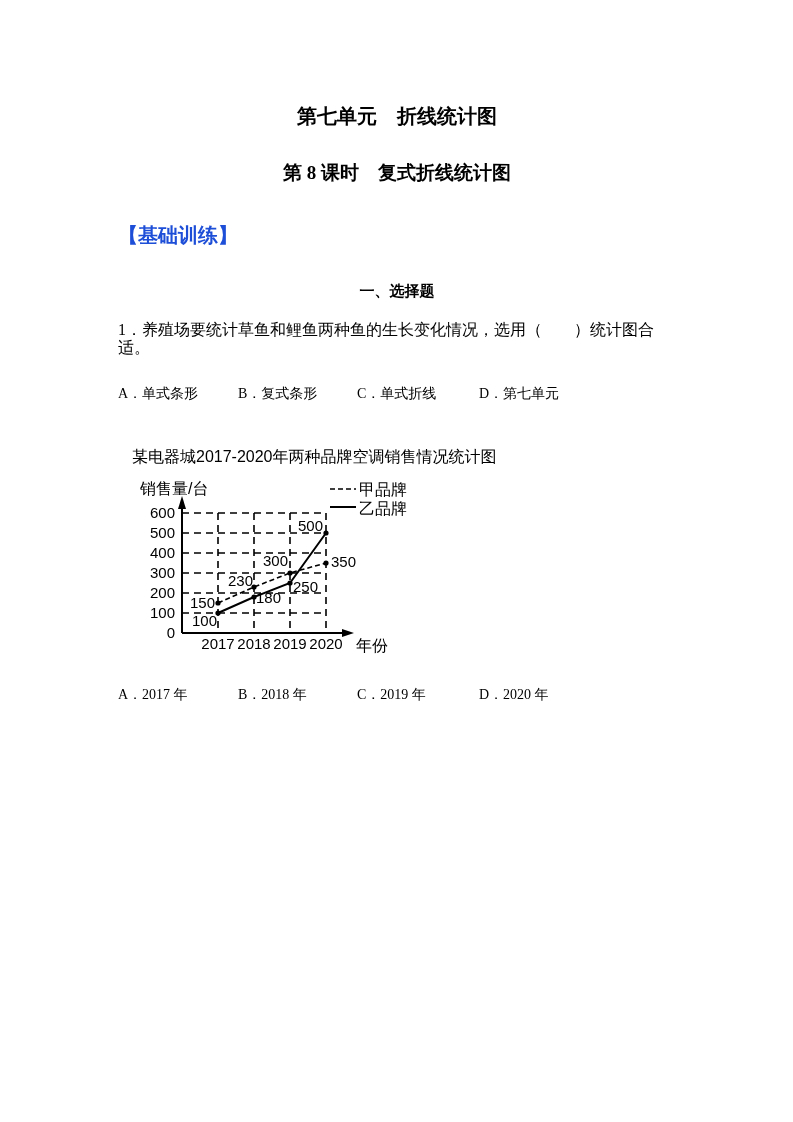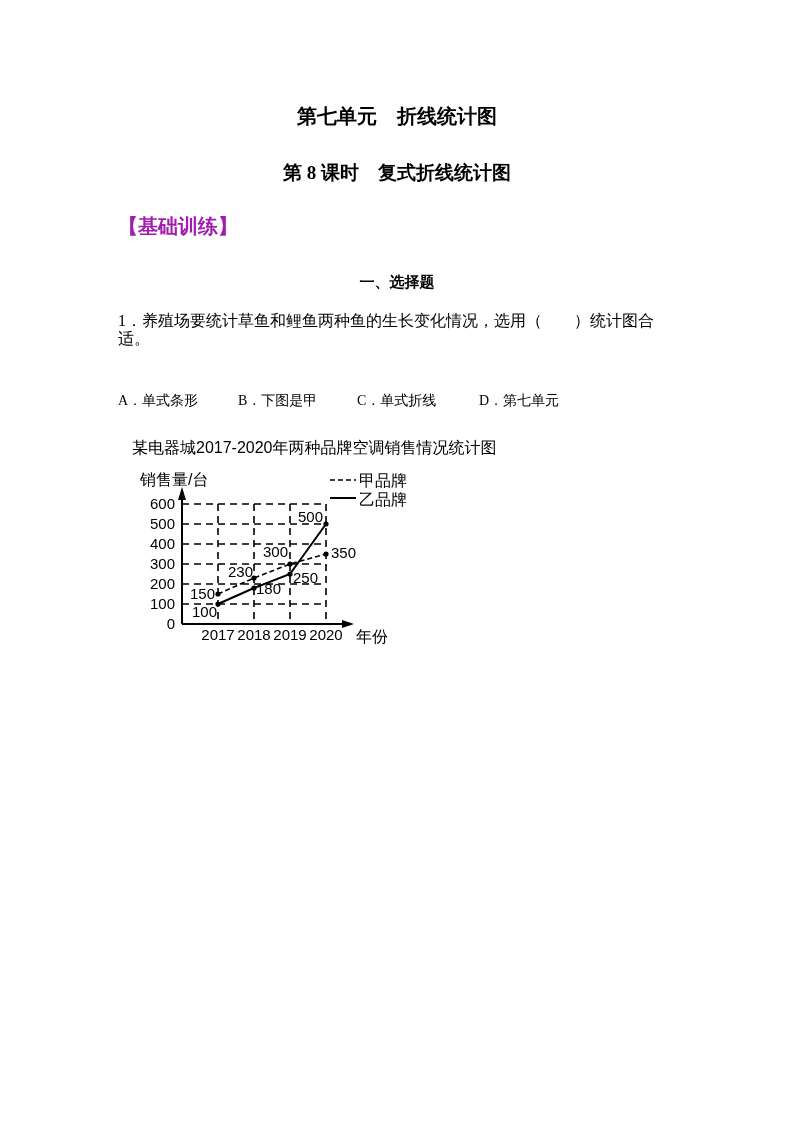--- a/index.html
+++ b/index.html
@@ -16,43 +16,43 @@
   }
   .doc-title{
     font-size:20px;font-weight:bold;text-align:center;
     margin:0;line-height:24px;
   }
   .doc-subtitle{
     font-size:19px;font-weight:bold;text-align:center;
     margin:33px 0 0 0;line-height:23px;
   }
   .red-heading{
-    color:#a21caf;font-size:20px;font-weight:bold;
-    margin-top:30px;line-height:24px;
+    color:#1d4ed8;font-size:20px;font-weight:bold;
+    margin-top:39px;line-height:24px;
   }
   .part-heading{
     font-size:15px;font-weight:bold;margin-top:35px;line-height:18px;text-align:center;
   }
   .q{
     font-size:16px;margin:0;line-height:18px;
   }
   .q1{margin-top:21px;}
   .q2{margin-top:24px;}
   .q3{margin-top:26px;line-height:28px;text-align:justify;}
   .opts{
     position:relative;height:18px;font-size:14px;line-height:18px;
   }
-  .opts-1{margin-top:44px;}
+  .opts-1{margin-top:28px;}
   .opts-2{margin-top:26px;}
   .opt{position:absolute;top:0;white-space:nowrap;}
   .opt-a{left:0;}
   .opt-b{left:120px;}
   .opt-c{left:239px;}
   .opt-d{left:361px;}
-  .chart-block{margin-top:27px;}
+  .chart-block{margin-top:43px;}
   .chart-title{
     font-family:"Liberation Sans","DejaVu Sans",sans-serif;
     font-size:16px;line-height:22px;margin-left:14px;
   }
   svg.chart{display:block;}
   svg.chart text{
     font-family:"Liberation Sans","DejaVu Sans",sans-serif;
     font-size:15px;fill:#000;
   }
   svg.chart text.ct{font-size:16px;}
@@ -73,21 +73,21 @@
   <h2 class="doc-subtitle">第 8 课时　复式折线统计图</h2>
 
   <div class="red-heading">【基础训练】</div>
 
   <div class="part-heading">一、选择题</div>
 
   <p class="q q1">1．养殖场要统计草鱼和鲤鱼两种鱼的生长变化情况，选用（　　）统计图合适。</p>
 
   <div class="opts opts-1">
     <span class="opt opt-a">A．单式条形</span>
-    <span class="opt opt-b">B．下图是甲</span>
+    <span class="opt opt-b">B．复式条形</span>
     <span class="opt opt-c">C．单式折线</span>
     <span class="opt opt-d">D．第七单元</span>
   </div>
 
 
   <div class="chart-block">
     <div class="chart-title">某电器城2017-2020年两种品牌空调销售情况统计图</div>
     <svg class="chart" id="chart-svg" width="520" height="192" viewBox="0 0 520 192">
 
       <text class="ct" x="22" y="26">销售量/台</text>
@@ -142,15 +142,21 @@
           <circle cx="136" cy="129" r="2.6"></circle>
           <text x="138" y="135" text-anchor="start">180</text>
           <circle cx="172" cy="115" r="2.6"></circle>
           <text x="175" y="124" text-anchor="start">250</text>
           <circle cx="208" cy="65" r="2.6"></circle>
           <text x="205" y="63" text-anchor="end">500</text>
         </g>
     </svg>
   </div>
 
+  <div class="opts opts-2">
+    <span class="opt opt-a">A．2017 年</span>
+    <span class="opt opt-b">B．2018 年</span>
+    <span class="opt opt-c">C．2019 年</span>
+    <span class="opt opt-d">D．2020 年</span>
+  </div>
 
 
 </div>
 
 </body></html>

